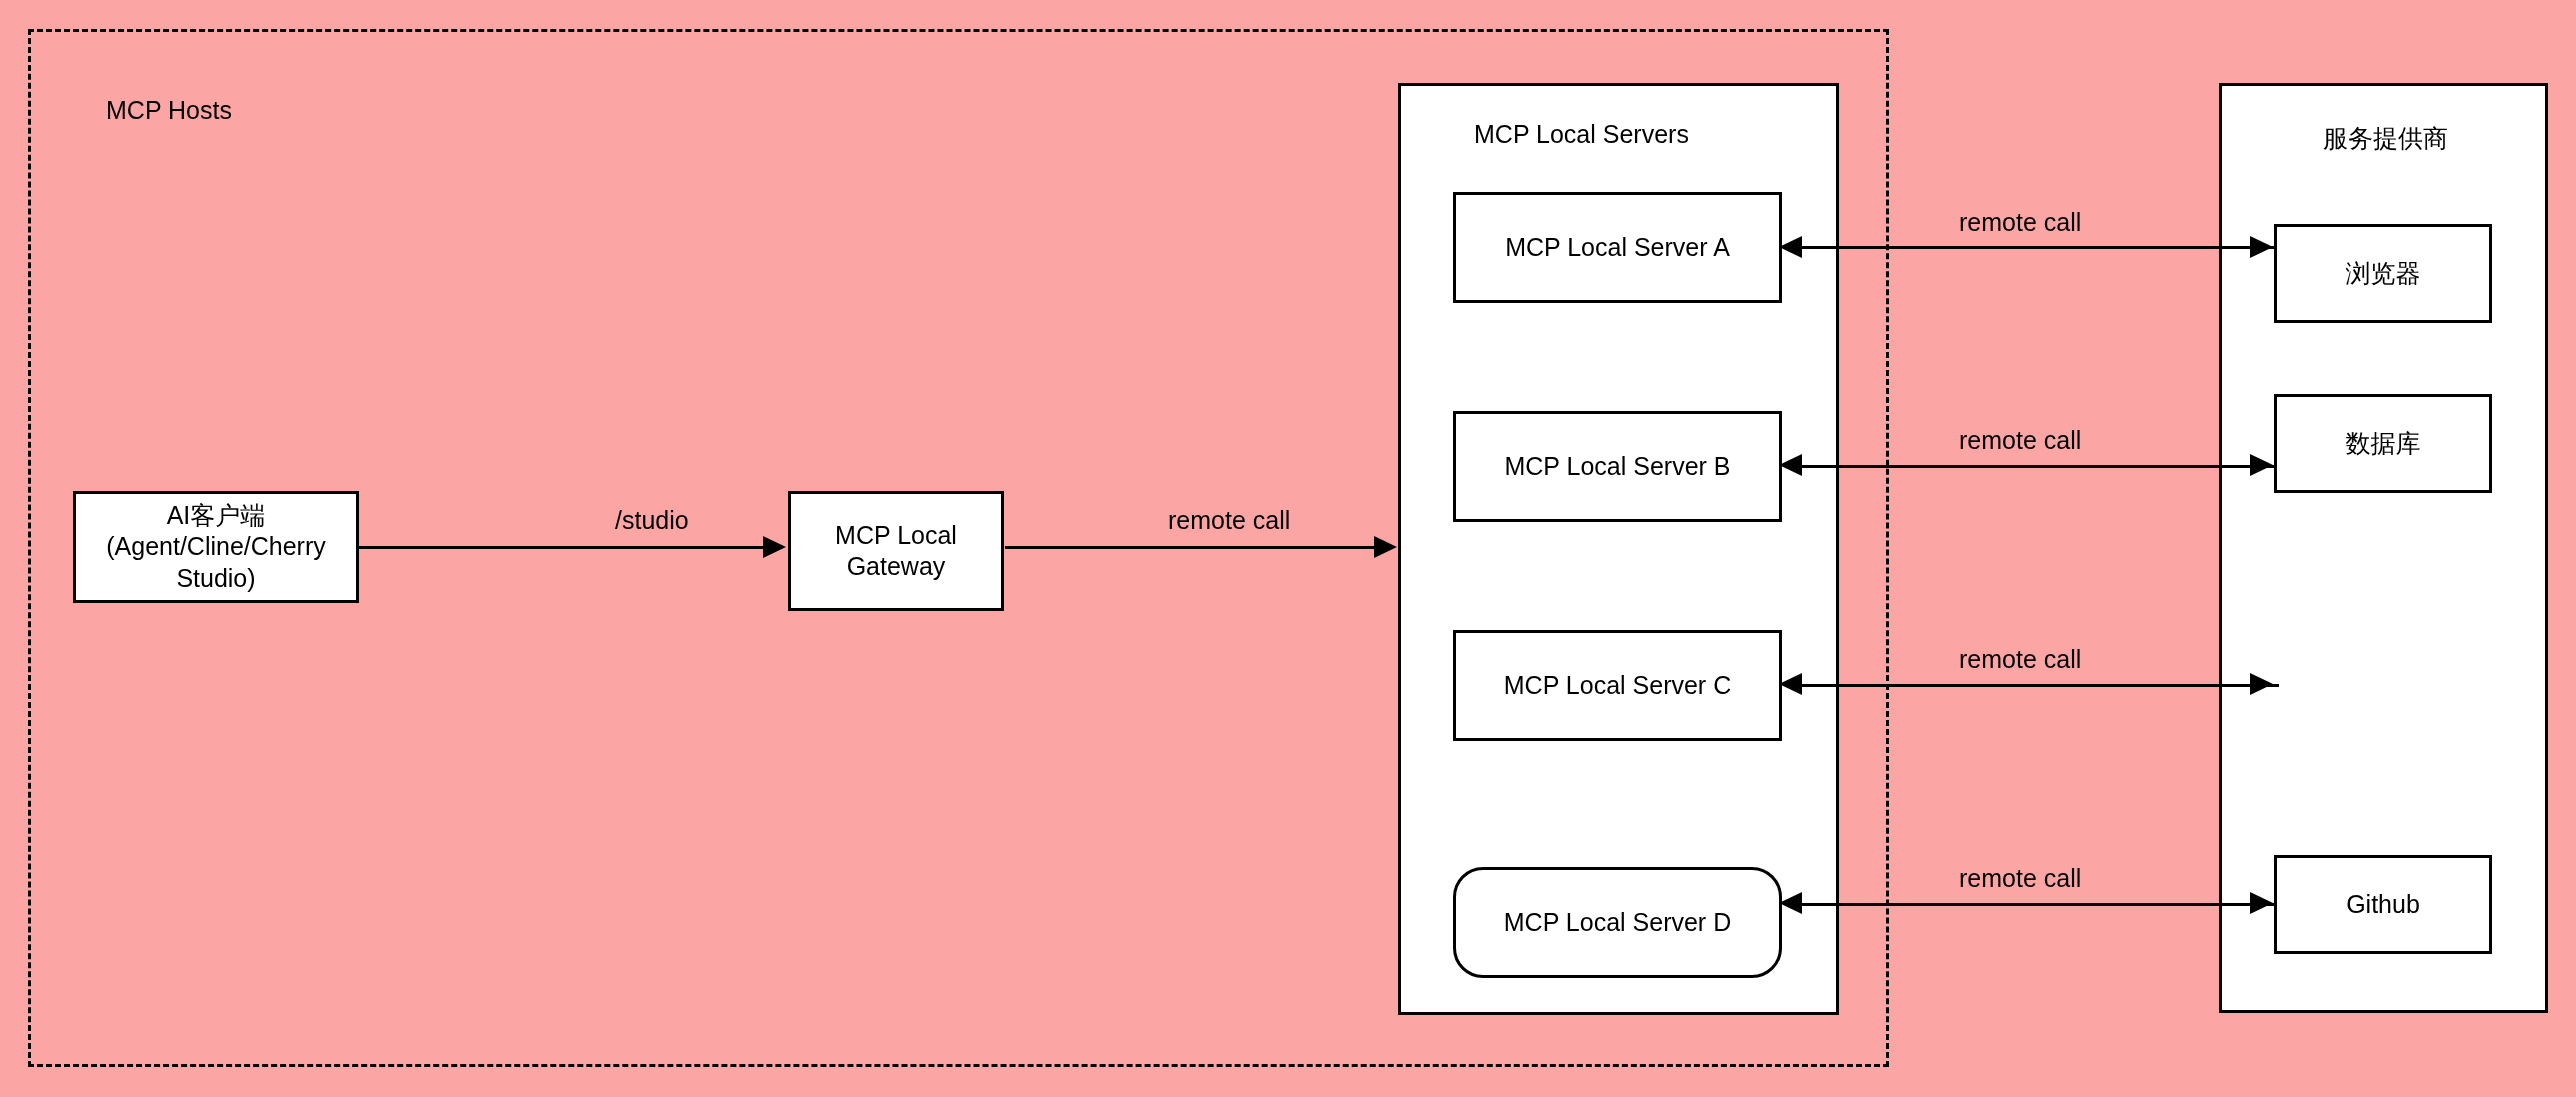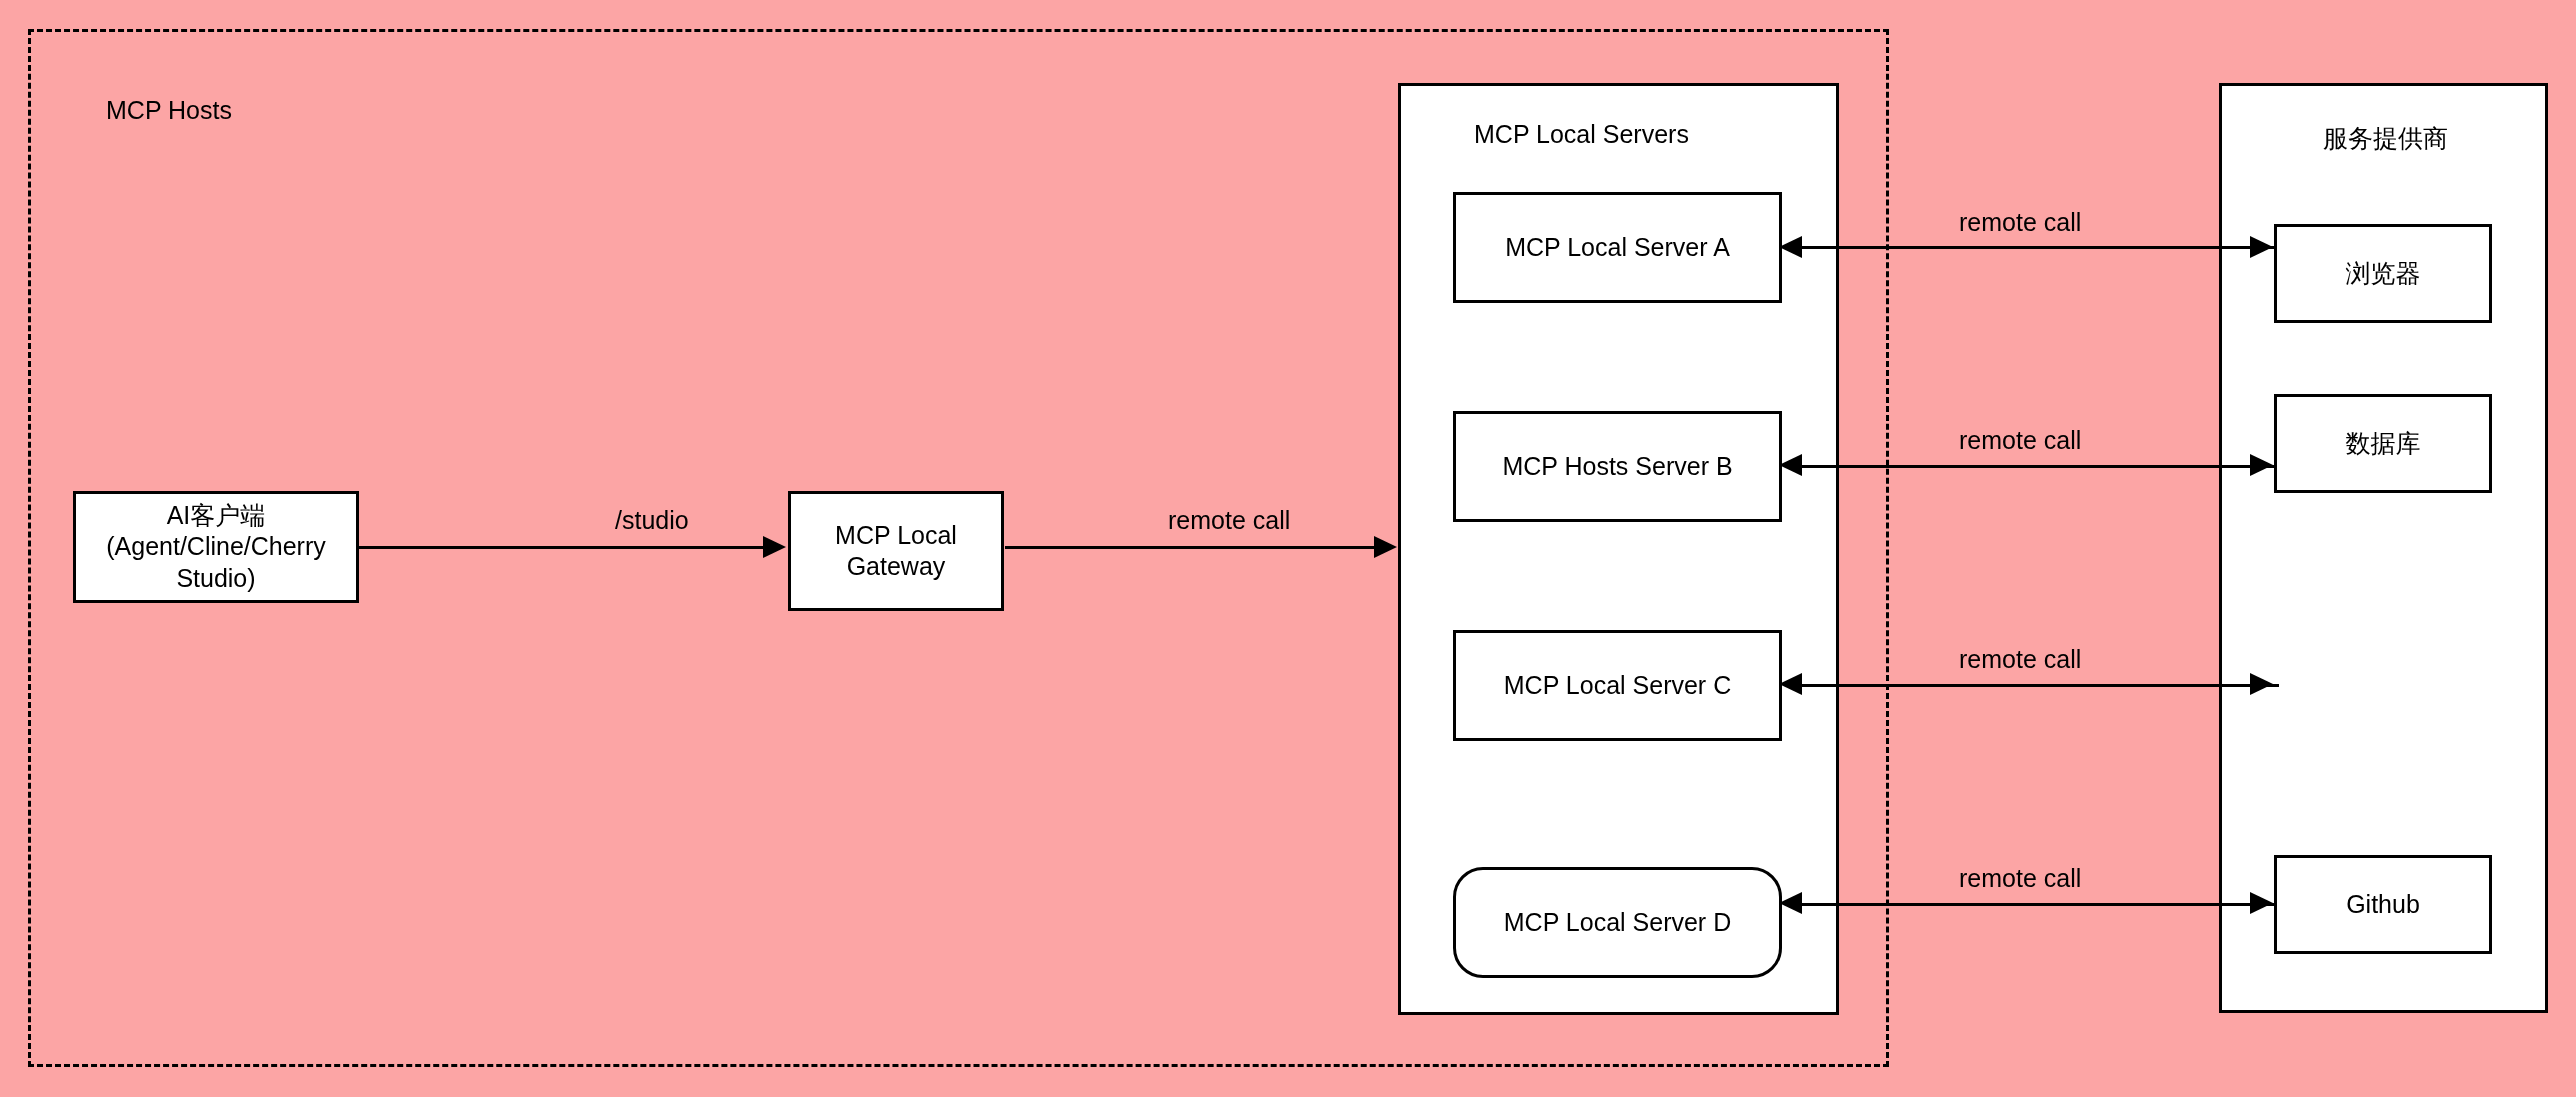--- a/index.html
+++ b/index.html
@@ -147,21 +147,21 @@
   <div class="arrow-head arrow-right" style="left:1374px; top:536px;"></div>
   <div class="edge-label" style="left:1168px; top:506px;">remote call</div>
 
   <div class="group-box servers-group"></div>
   <div class="group-title servers-title">MCP Local Servers</div>
 
   <div class="node server-node server-a">
     <span>MCP Local Server A</span>
   </div>
   <div class="node server-node server-b">
-    <span>MCP Hosts Server B</span>
+    <span>MCP Local Server B</span>
   </div>
   <div class="node server-node server-c">
     <span>MCP Local Server C</span>
   </div>
   <div class="node server-node server-d">
     <span>MCP Local Server D</span>
   </div>
 
   <div class="group-box providers-group"></div>
   <div class="group-title providers-title">服务提供商</div>

